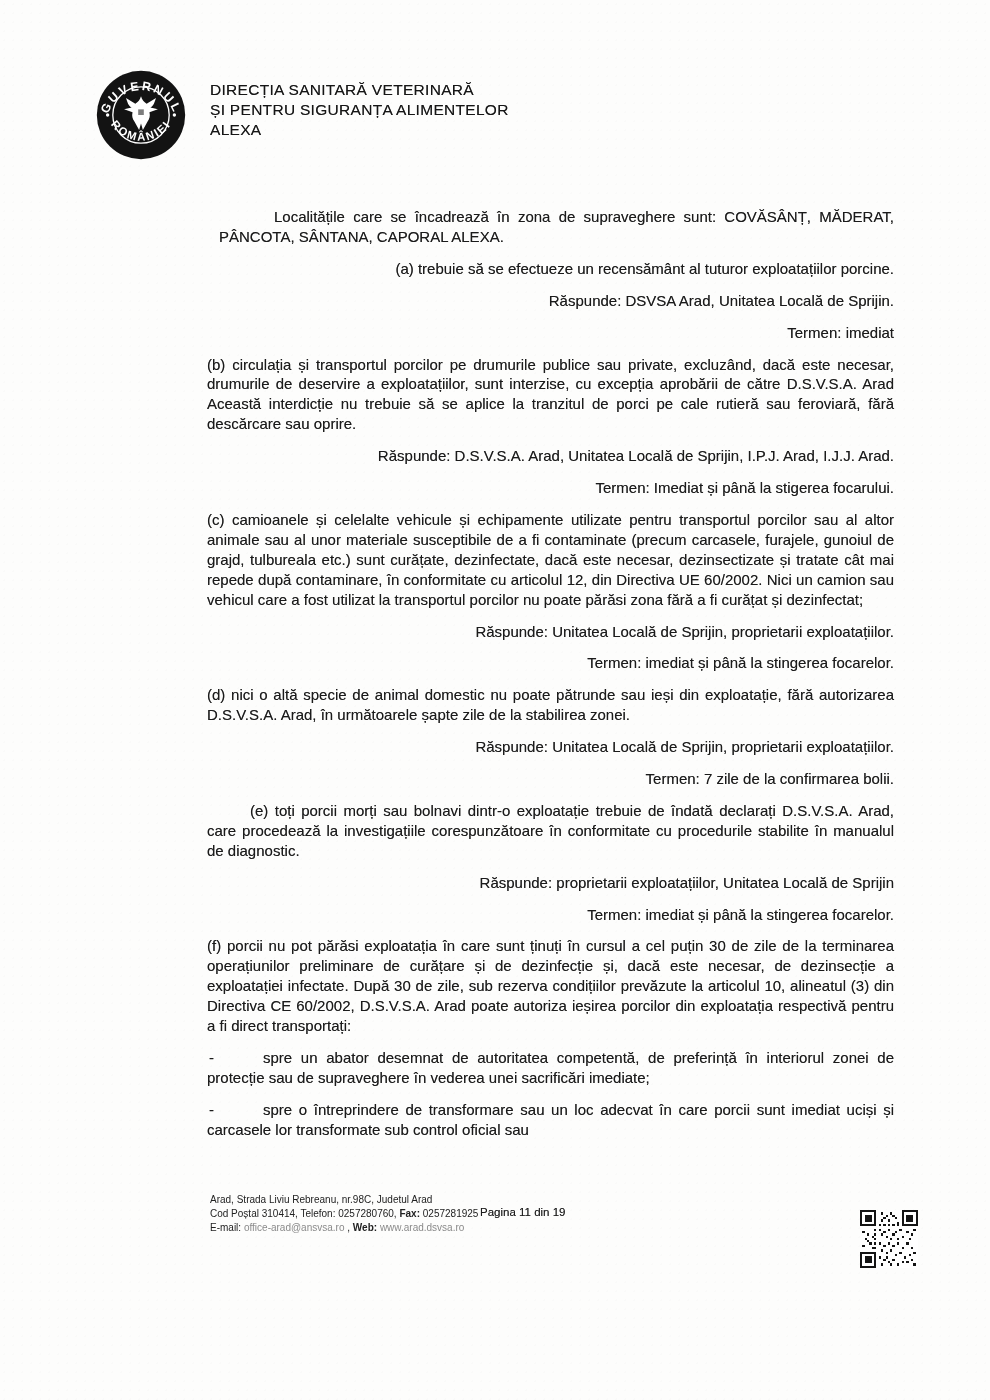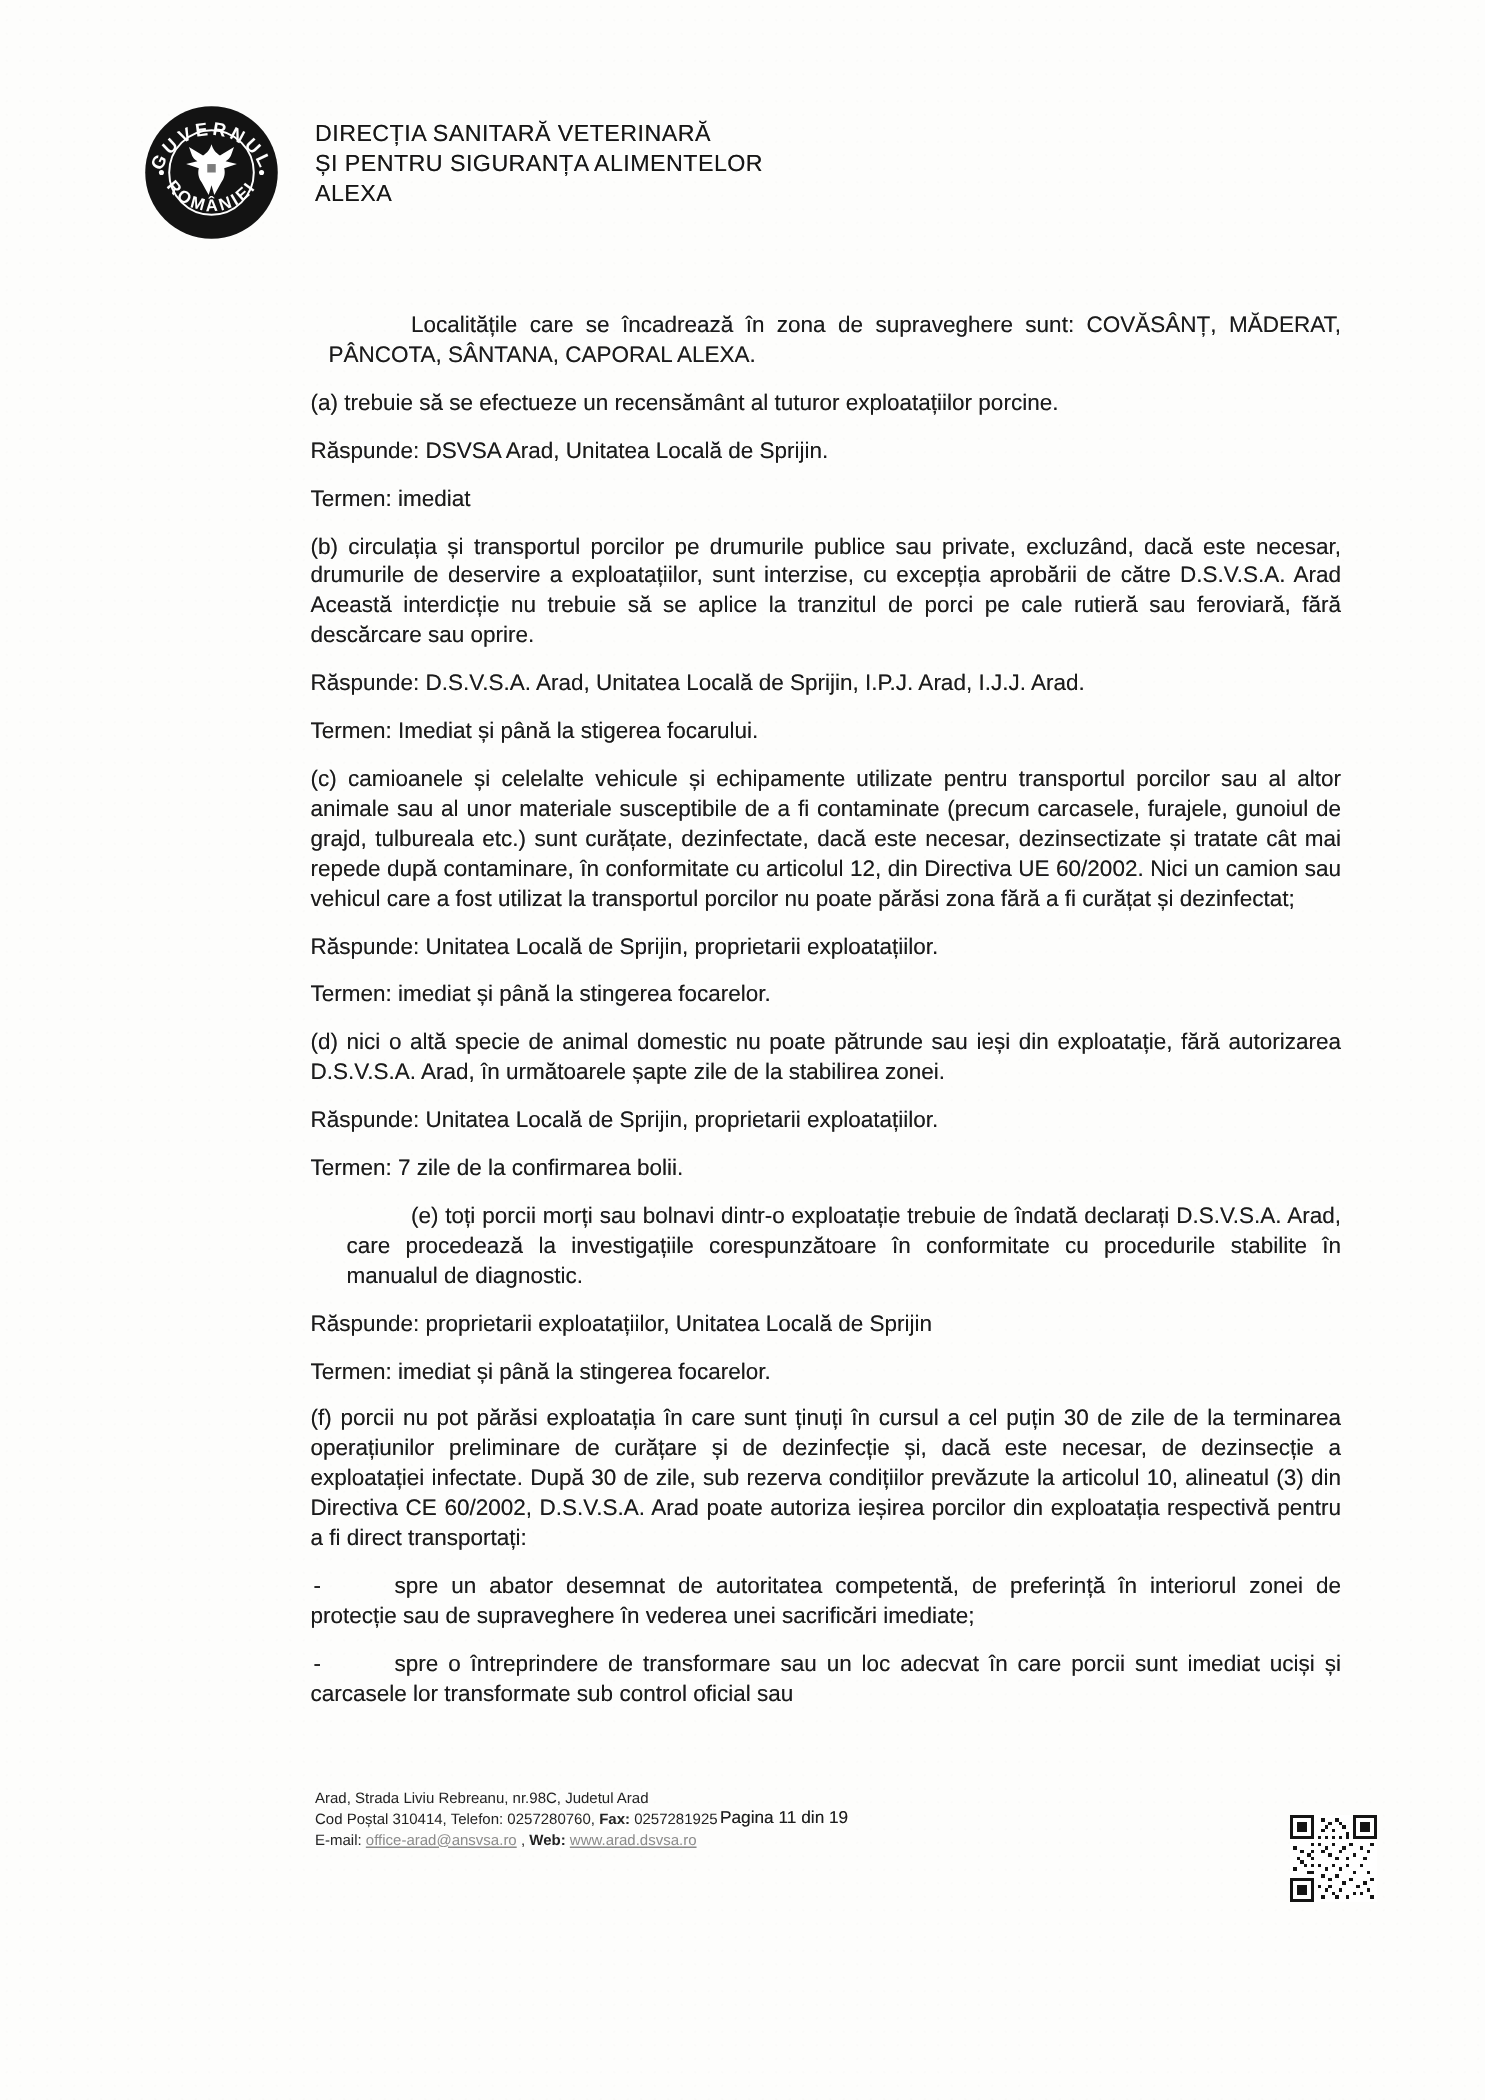--- a/index.html
+++ b/index.html
@@ -25,38 +25,38 @@
     color:#161616; text-shadow:0 0 .4px rgba(0,0,0,.55);
     white-space:nowrap;
   }
 
   
   .content {
     position:absolute; left:207px; top:207px; width:687px;
     font-size:15px; line-height:19.9px;
     text-shadow:0 0 .4px rgba(0,0,0,.5);
   }
-  .para { margin:0 0 12px 0; }
+  .para { margin:0 0 12px 0;text-align:right; }
   .para.intro { text-indent:55px; text-align:justify;margin-left:12px; }
   .para.justify { text-align:justify; }
-  .para.justify-indent { text-indent:43px; text-align:justify;margin-left:24px; }
+  .para.justify-indent { text-indent:43px; text-align:justify; }
   .para.bullet { position:relative; text-indent:56px; text-align:justify; }
   .para.bullet .marker { position:absolute; left:2px; top:0; text-indent:0; }
 
   
   .page-number {
     position:absolute; left:480px; top:1206px;
     font-size:11.5px; color:#1c1c1c; text-shadow:0 0 .3px rgba(0,0,0,.5);
   }
   .footer-address {
     position:absolute; left:210px; top:1193px;
     font-size:10px; line-height:13.8px; color:#222;
   }
   .footer-address b { font-weight:bold; }
-  .doc-link { color:#8a8a8a; text-decoration:underline; }
+  .doc-link { color:#8a8a8a; }
   .qr { position:absolute; left:860px; top:1210px; width:58px; height:58px; }
 </style>
 </head>
 <body>
 
 <div class="page">
 
   <div class="seal">
     <svg viewBox="0 0 100 100" width="94" height="94" aria-hidden="true">
       <circle cx="50" cy="50" r="47" fill="#131313"></circle>

